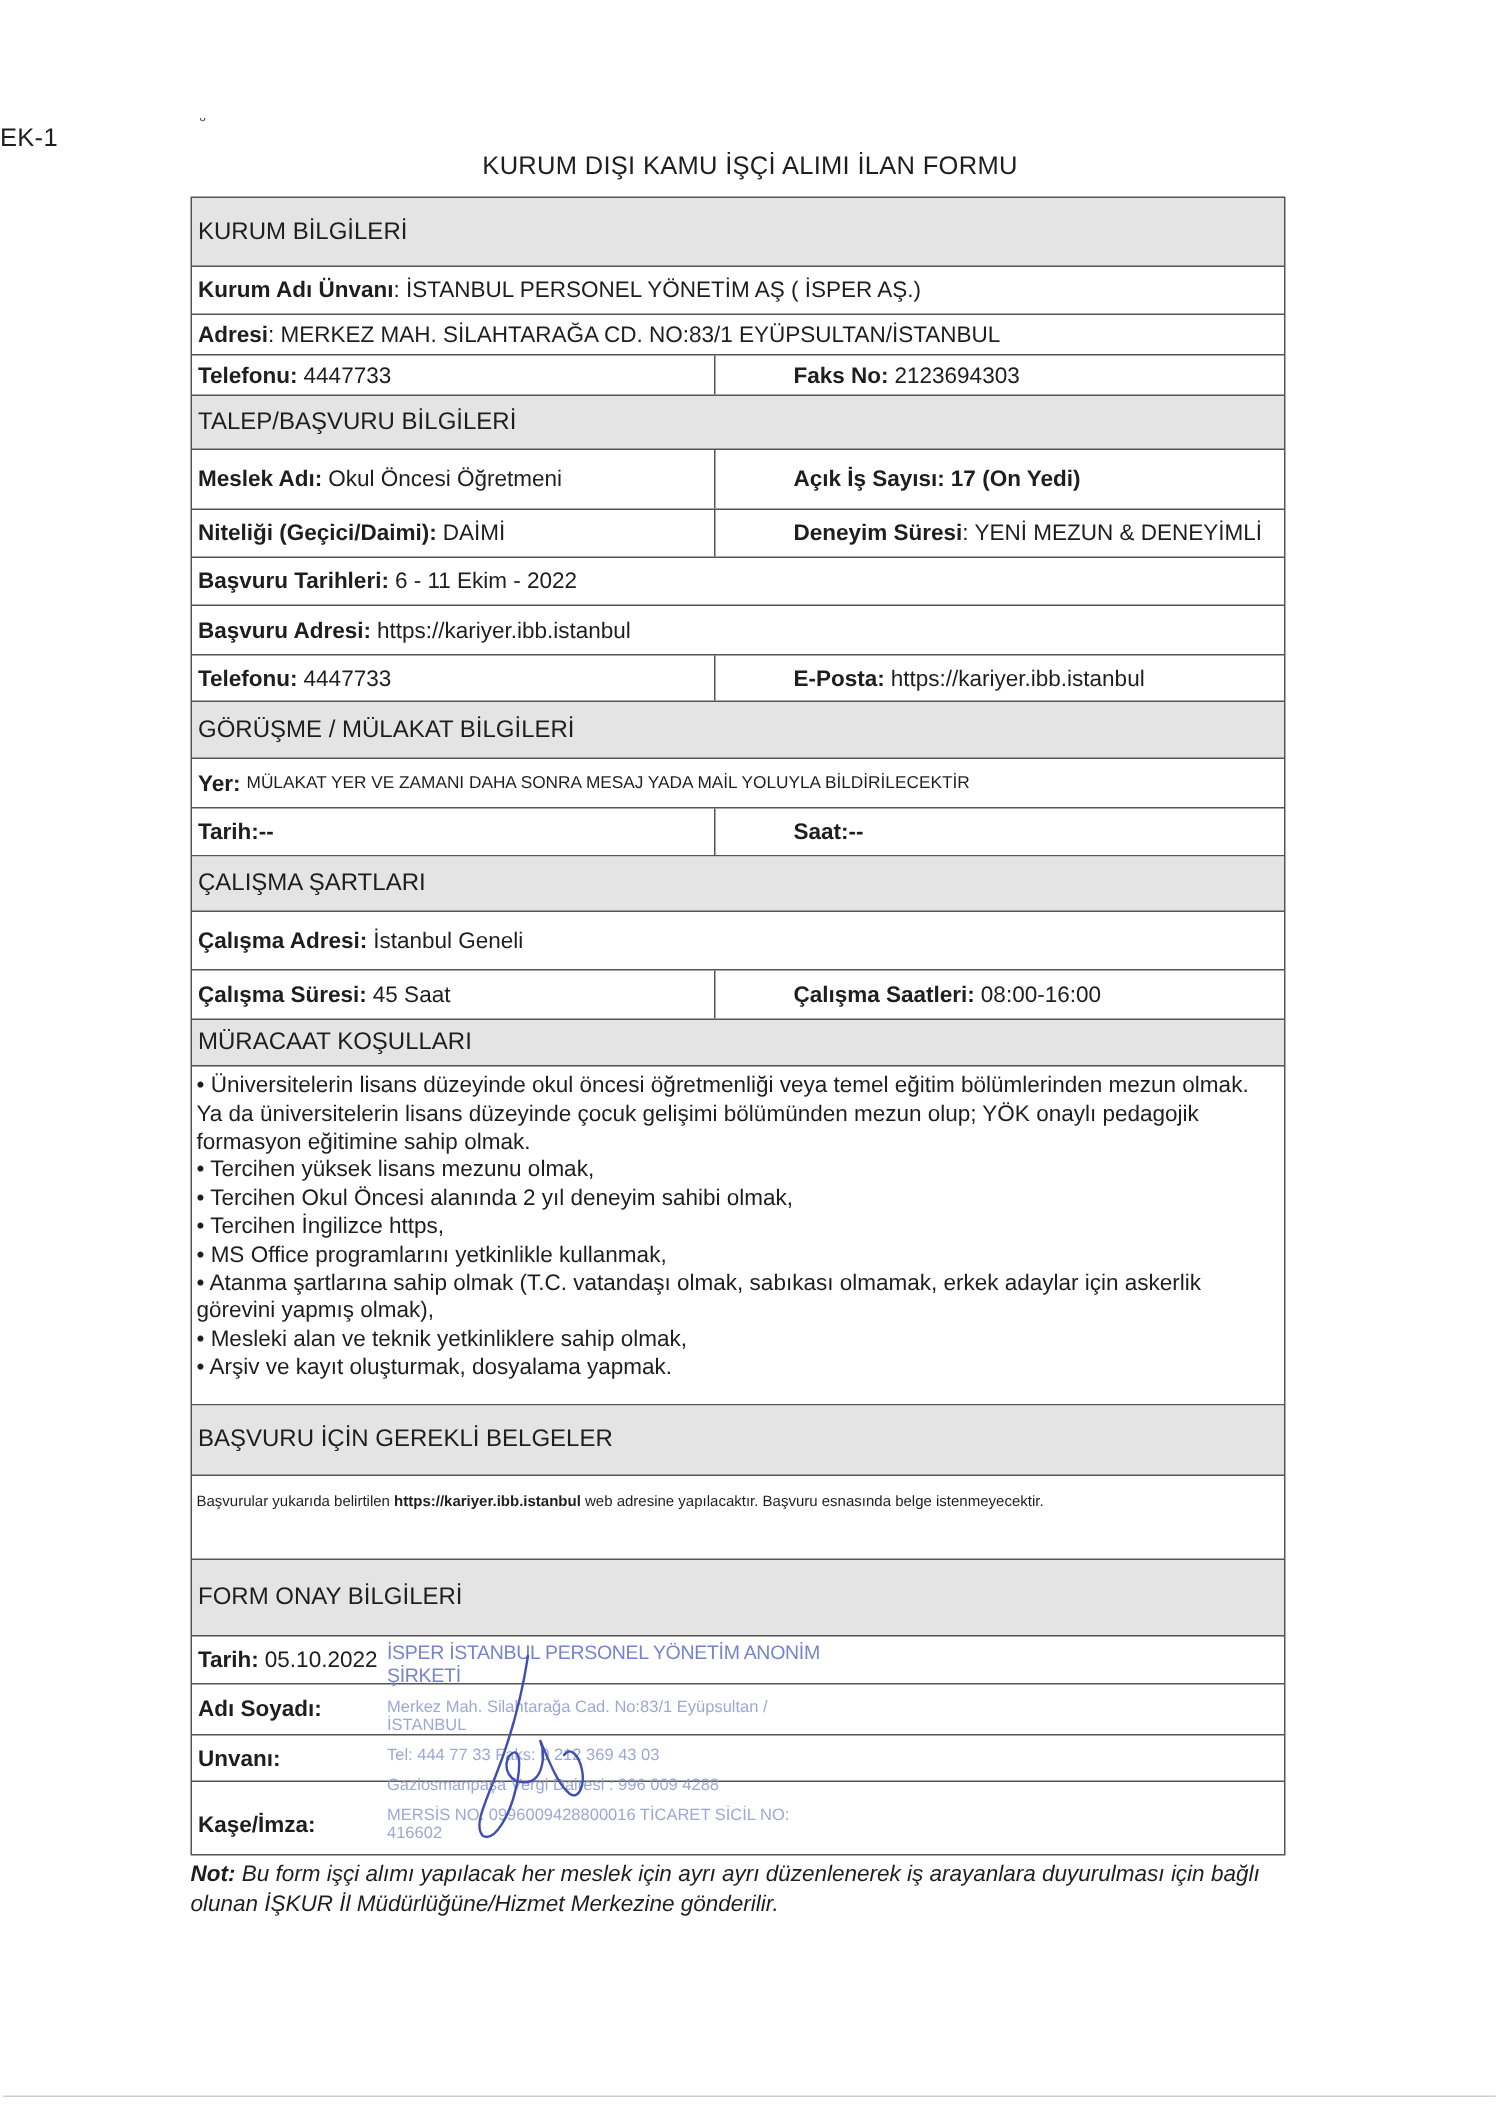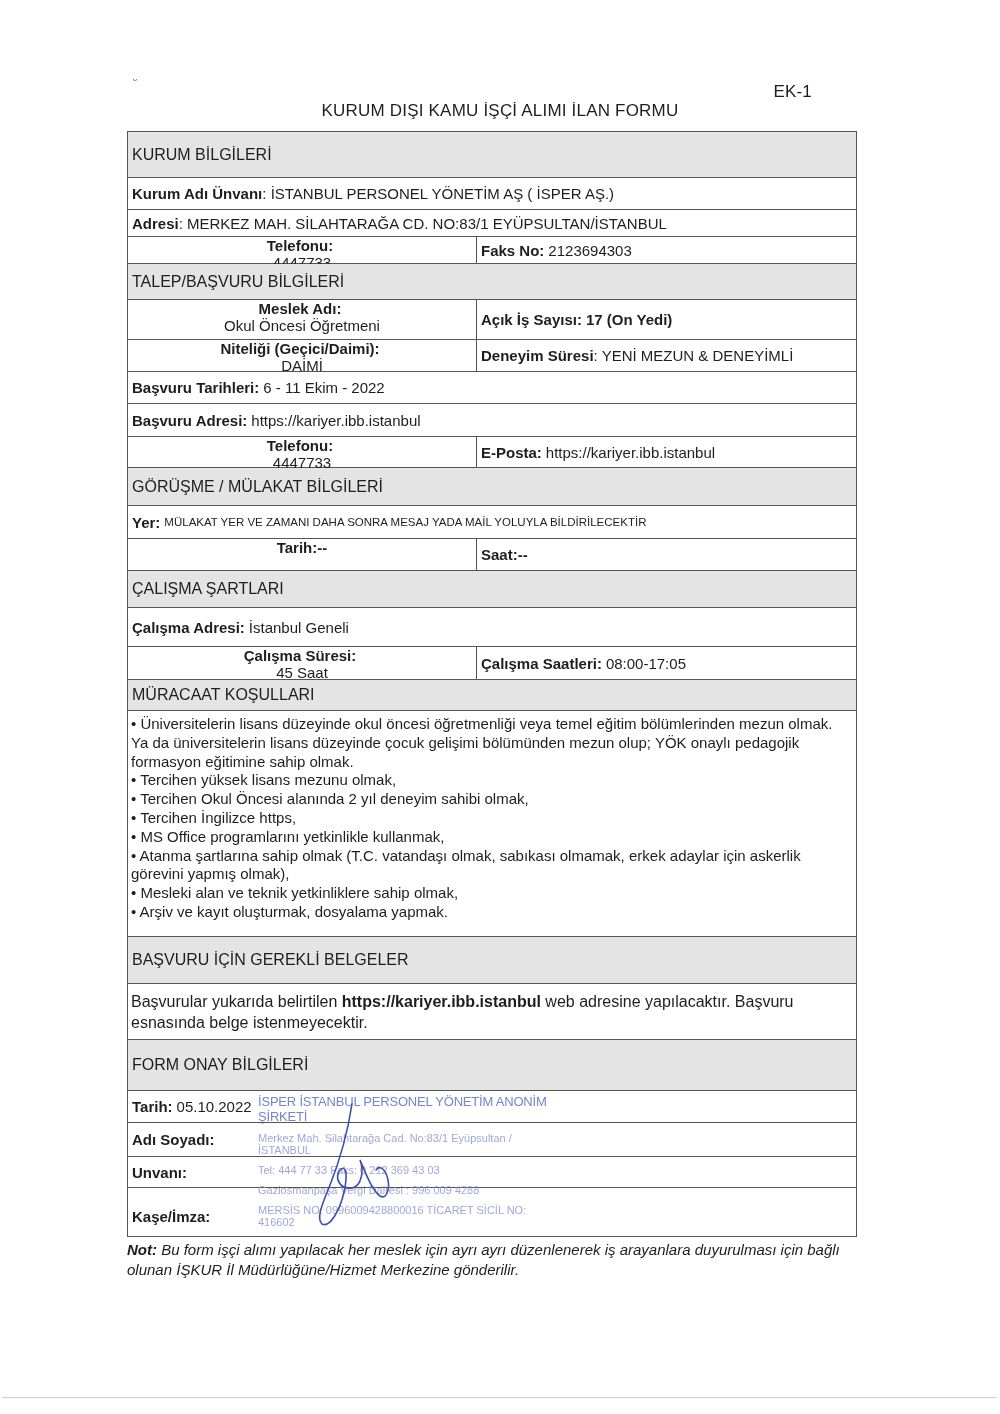--- a/index.html
+++ b/index.html
@@ -1,39 +1,39 @@
 <!DOCTYPE html>
 <html><head>
 <meta charset="utf-8">
 <style>
   html, body { margin:0; padding:0; }
   body {
     width:1000px; height:1414px; background:#ffffff; position:relative; overflow:hidden;
     font-family:"Liberation Sans", sans-serif; color:#1e1e1e;
   }
   .tick { position:absolute; left:133px; top:74px; font-size:11px; color:#444; }
-  .title1 { position:absolute; left:0; width:812px; top:82px; text-align:right; font-size:17px; letter-spacing:0.2px; }
+  .title1 { position:absolute; left:0; width:812px; top:82px; text-align:left; font-size:17px; letter-spacing:0.2px; }
   .title2 { position:absolute; left:0; width:1000px; top:101px; text-align:center; font-size:17px; letter-spacing:0.2px; }
   .form {
     position:absolute; left:127px; top:131px; width:730px;
     border:1.5px solid #555; box-sizing:border-box;
   }
   .row { display:flex; border-bottom:1.5px solid #555; box-sizing:border-box; position:relative; }
   .row:last-child { border-bottom:none; }
   .hdr { background:#e4e4e4; }
   .cell { padding:0 4px; display:flex; align-items:center; font-size:15px; box-sizing:border-box; white-space:nowrap; }
   .cell.full { width:100%; }
-  .cell.left { width:349px; border-right:1.5px solid #555;flex-direction:column; }
-  .cell.right { flex:1; }
+  .cell.left { width:349px; border-right:1.5px solid #555; }
+  .cell.right { flex:1;margin-left:48px; }
   .hdr .cell { font-size:16px; }
   .hdr .cell.top { align-items:flex-start; padding-top:14px; }
   b.lbl { font-weight:bold; margin-right:4px; }
   .small { font-size:11.5px;text-align:center; }
   .list { display:block; padding:4px 4px 2px 3px; font-size:15px; line-height:18.8px; white-space:normal; }
-  .para { display:block; padding:7px 4px 2px 3px; font-size:16px; line-height:21px; white-space:normal; }
+  .para { display:block; padding:7px 4px 2px 3px; font-size:10px; line-height:21px; white-space:normal; }
   .note { position:absolute; left:127px; top:1240px; width:740px; font-size:15px; font-style:italic; line-height:20px; }
   .stamp { position:absolute; left:258px; top:1094px; width:300px; color:#6f7fc6; opacity:0.85; font-family:"Liberation Sans", sans-serif; pointer-events:none; }
   .stamp .s1 { font-size:13px; font-weight:normal; letter-spacing:-0.2px; color:#5d6fc4; }
   .stamp .sl { font-size:11px; text-align:left; margin-top:8px; color:#8d98cf; }
   .sig { position:absolute; left:300px; top:1100px; width:120px; height:130px; pointer-events:none; }
   .bottom-line { position:absolute; left:2px; top:1397px; width:995px; height:1px; background:#cfcfcf; }
 </style>
 </head>
 <body>
 
@@ -142,21 +142,21 @@
         <span>İstanbul Geneli</span>
       </div>
   </div>
   <div class="row" style="height:33px">
     <div class="cell left">
         <b class="lbl">Çalışma Süresi:</b>
         <span>45 Saat</span>
       </div>
     <div class="cell right">
         <b class="lbl">Çalışma Saatleri:</b>
-        <span>08:00-17:05</span>
+        <span>08:00-16:00</span>
       </div>
   </div>
 
   <div class="row hdr" style="height:31px">
     <div class="cell full">MÜRACAAT KOŞULLARI</div>
   </div>
   <div class="row" style="height:226px">
     <div class="list">
       <div>• Üniversitelerin lisans düzeyinde okul öncesi öğretmenliği veya temel eğitim bölümlerinden mezun olmak. Ya da üniversitelerin lisans düzeyinde çocuk gelişimi bölümünden mezun olup; YÖK onaylı pedagojik formasyon eğitimine sahip olmak.</div>
       <div>• Tercihen yüksek lisans mezunu olmak,</div>

